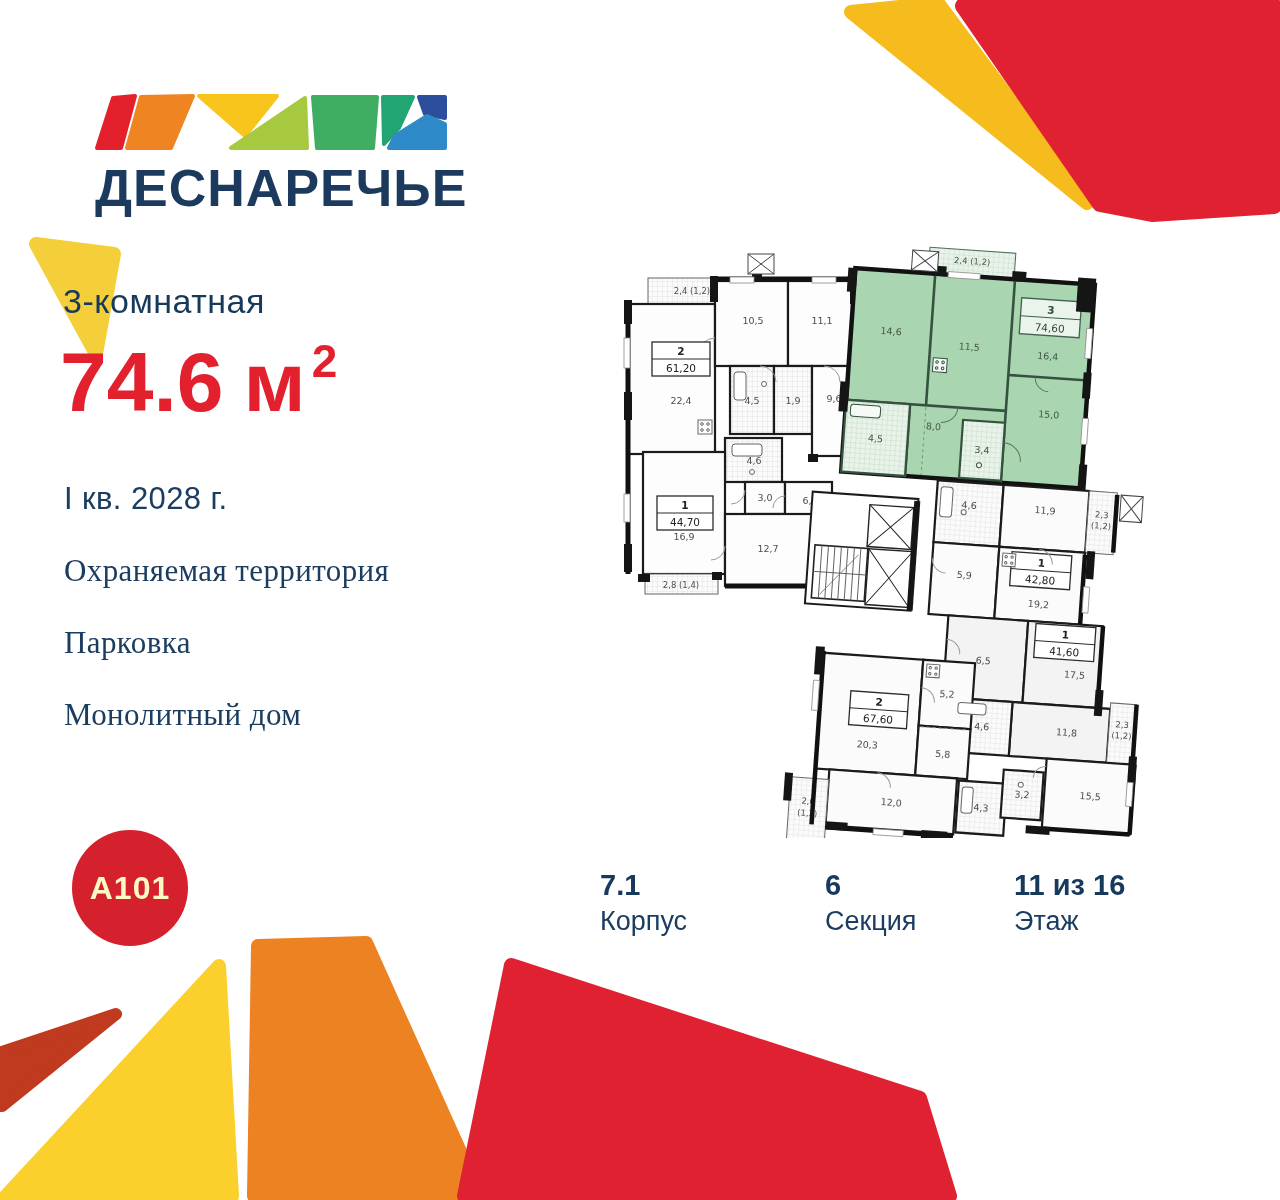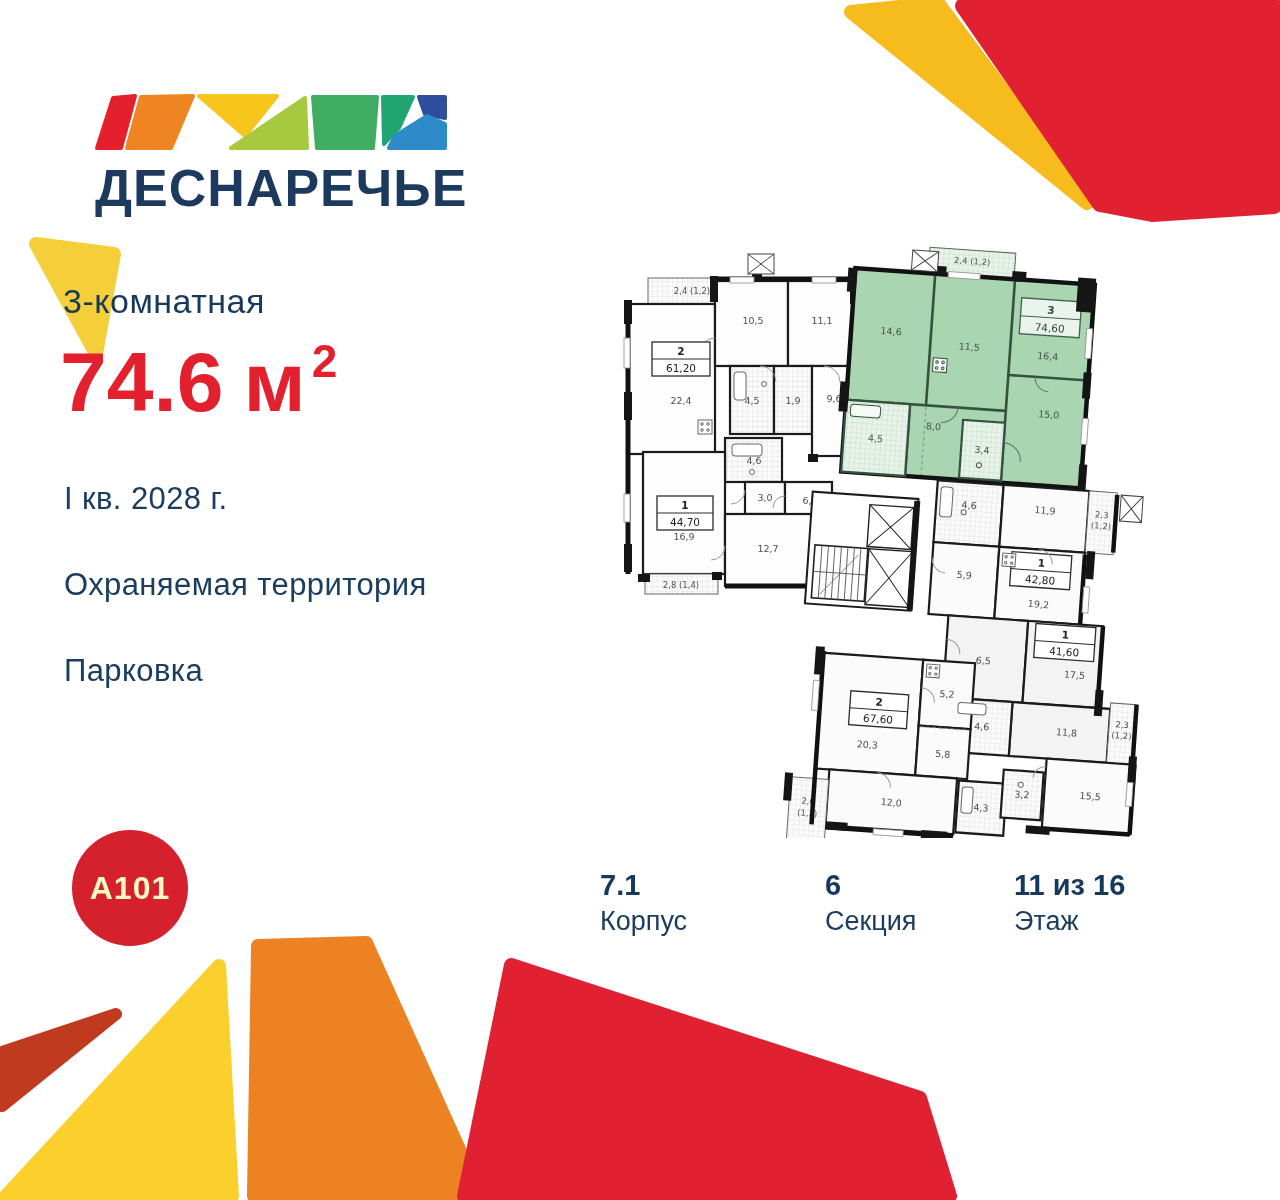--- a/index.html
+++ b/index.html
@@ -13,21 +13,21 @@
   
   #offer-type{position:absolute;left:63px;top:282px;font-size:34px;font-weight:500;
               letter-spacing:.5px;color:#17395c;}
   #offer-area{position:absolute;left:60px;top:340px;font-size:84px;font-weight:800;
               color:#e3202e;line-height:1;}
   #offer-area .unit{margin-left:20px;}
   #offer-area .sup{display:inline-block;font-size:46px;transform:translateY(-34px);margin-left:6px;}
   
   #features{position:absolute;left:64px;top:478px;font-size:31px;letter-spacing:.4px;color:#1b3d60;}
   #features .feature{line-height:41px;}
-  #features .feature + .feature{margin-top:45px;}
+  #features .feature + .feature{margin-top:31px;font-family:Liberation Serif, serif;}
   
   .detail{position:absolute;top:869px;}
   .detail .value{font-size:29px;font-weight:700;color:#17395c;}
   .detail .label{font-size:27px;margin-top:4px;color:#1b3d60;}
   #detail-building{left:600px;} #detail-section{left:825px;} #detail-floor{left:1014px;}
   
   #a101{position:absolute;left:72px;top:830px;width:116px;height:116px;border-radius:50%;
         background:#d5202d;display:flex;align-items:center;justify-content:center;}
   #a101 span{color:#fef9c3;font-size:32px;font-weight:700;letter-spacing:1px;}
   
@@ -68,20 +68,21 @@
 <div id="offer-area">
   <span>74.6</span><span class="unit">м</span><span class="sup">2</span>
 </div>
 
 <div id="features">
   <div class="feature">
     <div>I кв. 2028 г.</div>
   </div>
   <div class="feature">Охраняемая территория</div>
   <div class="feature">Парковка</div>
+  <div class="feature">Монолитный дом</div>
 </div>
 
 <div id="a101">
   <span>A101</span>
 </div>
 
 <div class="detail" id="detail-building">
   <div class="value">7.1</div>
   <div class="label">Корпус</div>
 </div>

